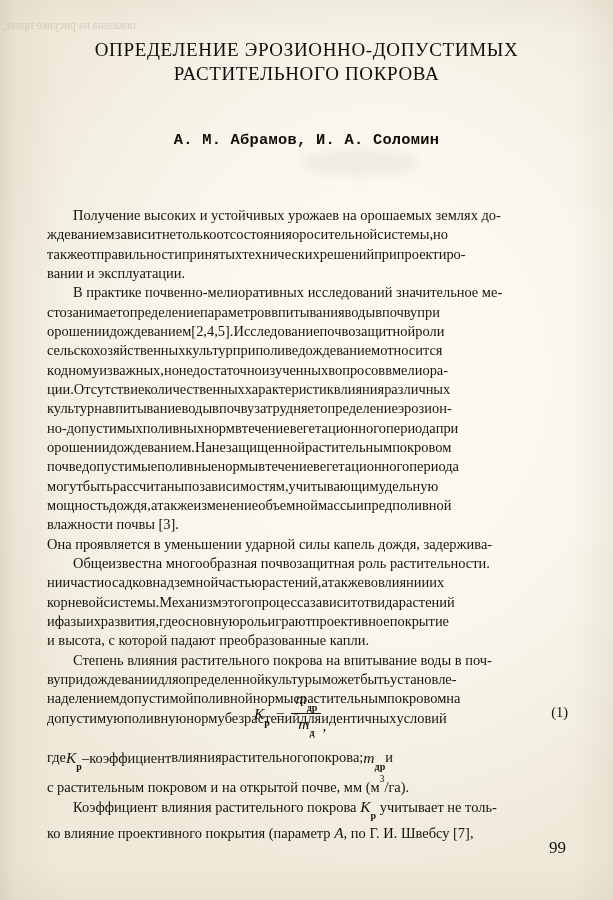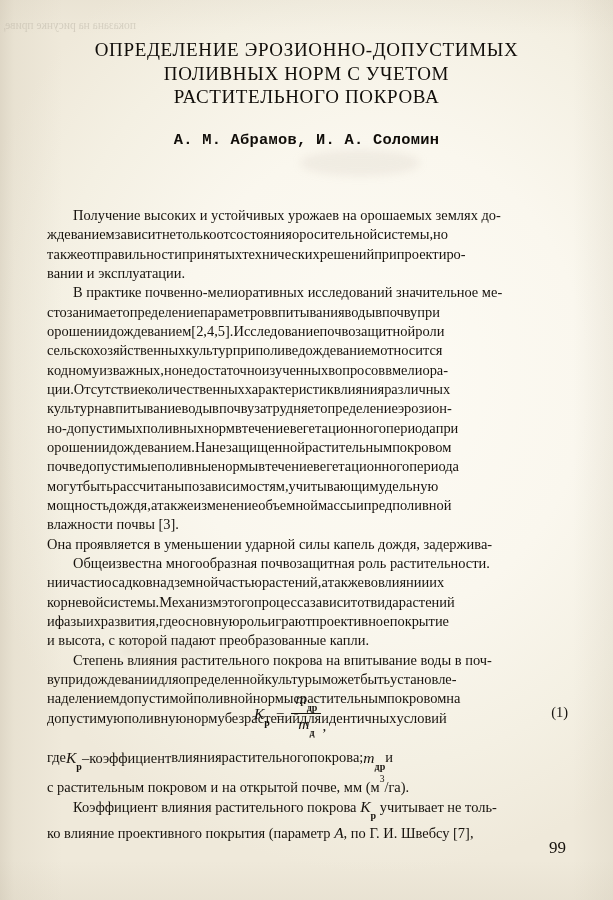--- a/index.html
+++ b/index.html
@@ -210,21 +210,20 @@
   <div id="bleed">показана на рисунке приведенных в таблице результатов, не превышает однако при этом необходимо учитывать возможное изменение</div>
 </div>
 
 <div class="smear" style="left:300px; top:150px; width:120px; height:26px;"></div>
 <div class="smear" style="left:120px; top:640px; width:90px; height:20px;"></div>
 
 <div id="content">
 
   <div class="title-block">
     <div class="title-line">ОПРЕДЕЛЕНИЕ ЭРОЗИОННО-ДОПУСТИМЫХ</div>
-    <div class="title-line">ПОЛИВНЫХ НОРМ С УЧЕТОМ</div>
     <div class="title-line">РАСТИТЕЛЬНОГО ПОКРОВА</div>
   </div>
 
   <div class="authors">А. М. Абрамов,  И. А. Соломин</div>
 
   <div class="body-text" id="body-1">
       <div class="para">
         <div class="line indent">Получение высоких и устойчивых урожаев на орошаемых землях до-</div>
         <div class="line just"><span>ждеванием</span><span>зависит</span><span>не</span><span>только</span><span>от</span><span>состояния</span><span>оросительной</span><span>системы,</span><span>но</span></div>
         <div class="line just"><span>также</span><span>от</span><span>правильности</span><span>принятых</span><span>технических</span><span>решений</span><span>при</span><span>проектиро-</span></div>

